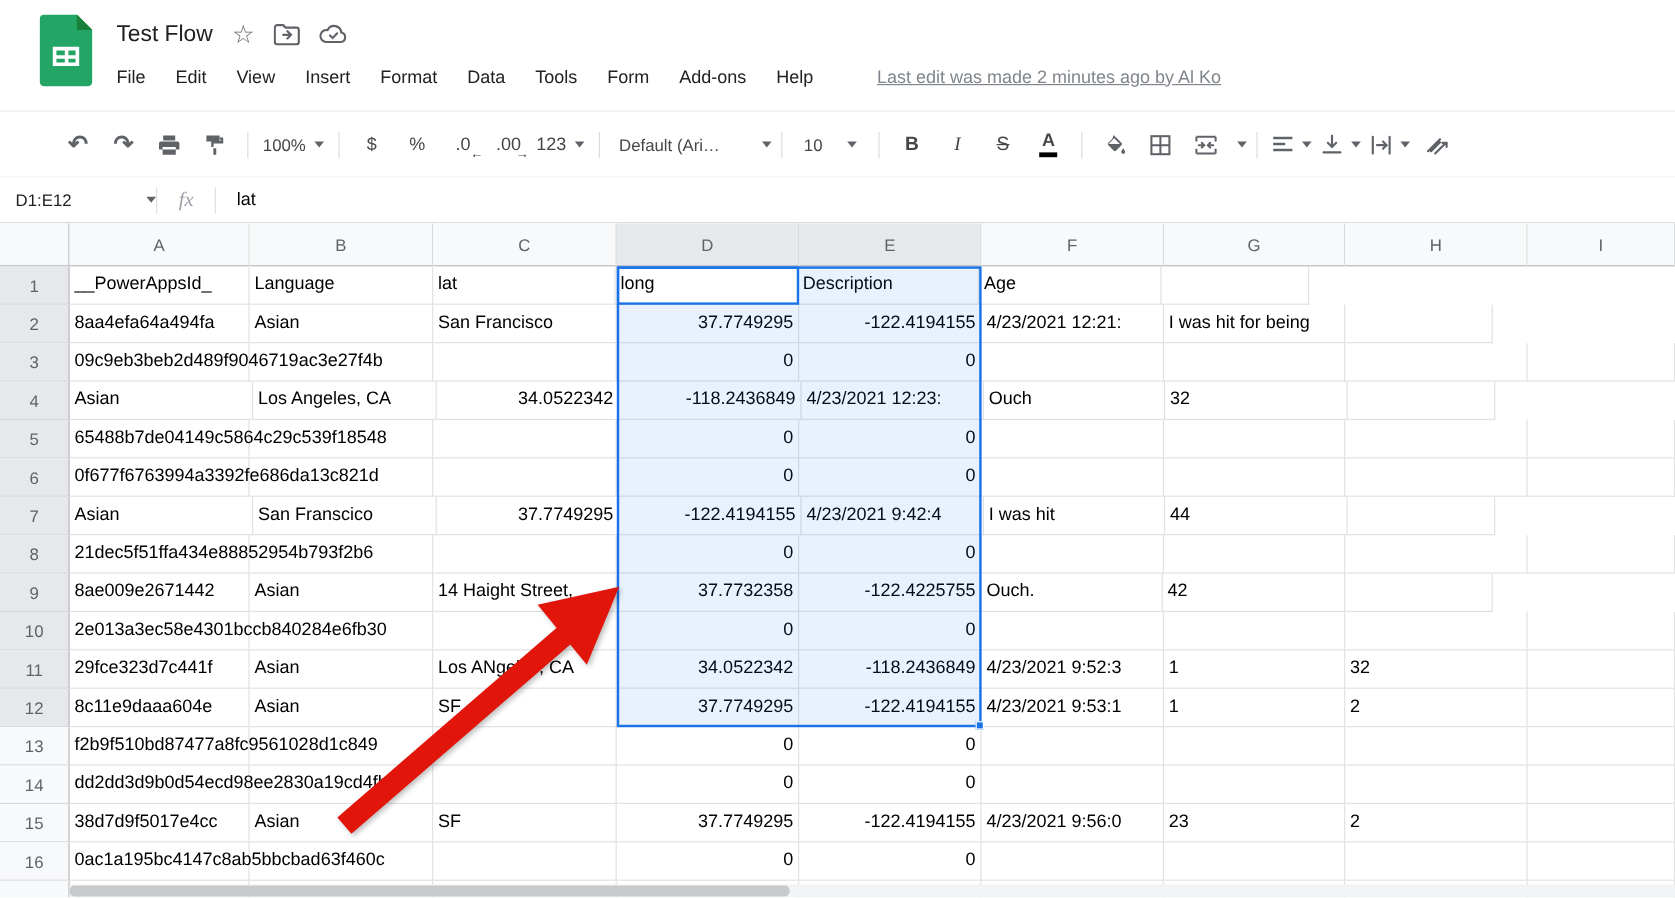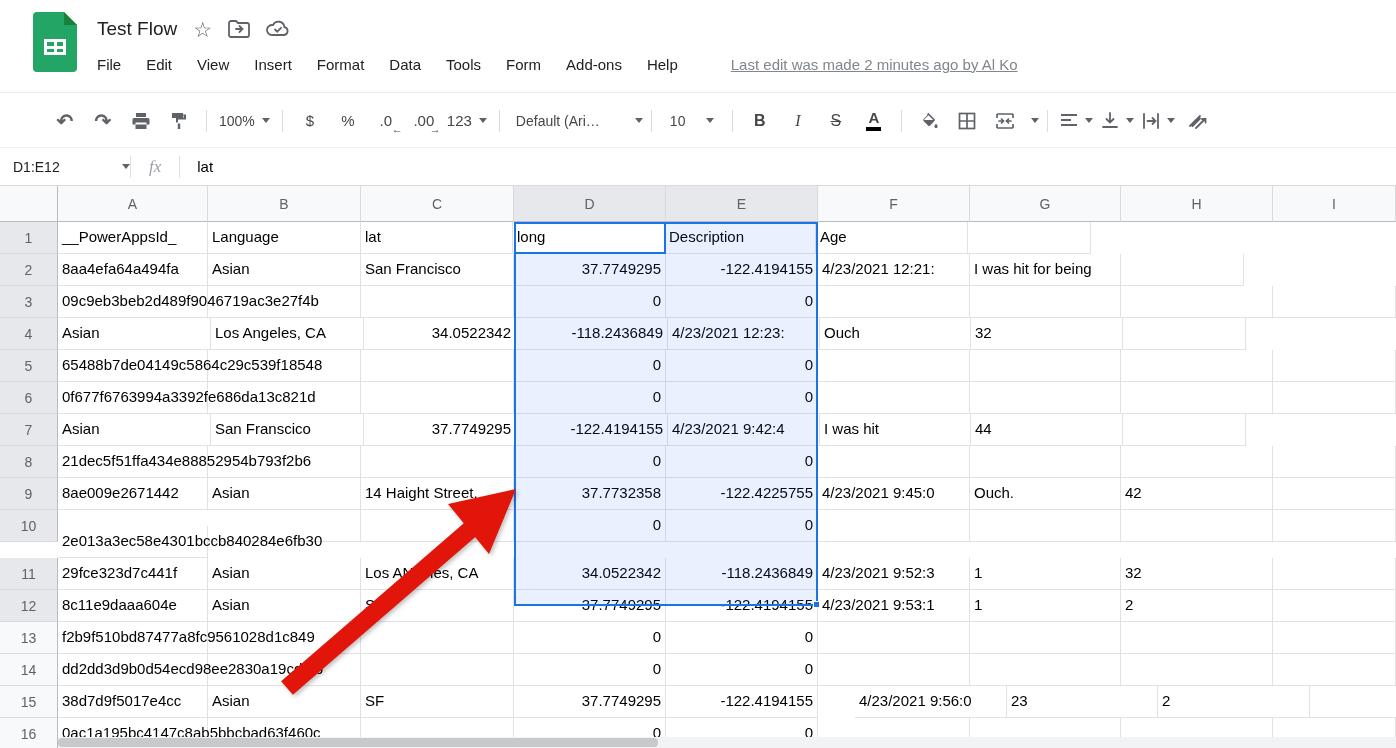--- a/index.html
+++ b/index.html
@@ -331,28 +331,27 @@
         <div class="cell" style="width: 152px;"></div>
         <div class="cell" style="width: 123px;"></div>
       </div>
       <div class="g-row">
         <div class="rowh sel">9</div>
         <div class="cell" style="width: 150px;"><span>8ae009e2671442</span></div>
         <div class="cell" style="width: 153px;"><span>Asian</span></div>
         <div class="cell" style="width: 153px;"><span>14 Haight Street,</span></div>
         <div class="cell num" style="width: 152px;"><span>37.7732358</span></div>
         <div class="cell num" style="width: 152px;"><span>-122.4225755</span></div>
-        <div class="cell" style="width: 152px;"><span>4/23/2021 9:45:0</span></div>
         <div class="cell" style="width: 151px;"><span>Ouch.</span></div>
         <div class="cell" style="width: 152px;"><span>42</span></div>
         <div class="cell" style="width: 123px;"></div>
       </div>
       <div class="g-row">
         <div class="rowh sel">10</div>
-        <div class="cell ovfc" style="width: 150px; margin-top: 16px;"><span class="ovf">2e013a3ec58e4301bccb840284e6fb30</span></div>
+        <div class="cell ovfc" style="width: 150px;"><span class="ovf">2e013a3ec58e4301bccb840284e6fb30</span></div>
         <div class="cell" style="width: 153px;"></div>
         <div class="cell" style="width: 153px;"></div>
         <div class="cell num" style="width: 152px;"><span>0</span></div>
         <div class="cell num" style="width: 152px;"><span>0</span></div>
         <div class="cell" style="width: 152px;"></div>
         <div class="cell" style="width: 151px;"></div>
         <div class="cell" style="width: 152px;"></div>
         <div class="cell" style="width: 123px;"></div>
       </div>
       <div class="g-row">
@@ -403,21 +402,21 @@
         <div class="cell" style="width: 152px;"></div>
         <div class="cell" style="width: 123px;"></div>
       </div>
       <div class="g-row">
         <div class="rowh">15</div>
         <div class="cell" style="width: 150px;"><span>38d7d9f5017e4cc</span></div>
         <div class="cell" style="width: 153px;"><span>Asian</span></div>
         <div class="cell" style="width: 153px;"><span>SF</span></div>
         <div class="cell num" style="width: 152px;"><span>37.7749295</span></div>
         <div class="cell num" style="width: 152px;"><span>-122.4194155</span></div>
-        <div class="cell" style="width: 152px; margin-left: 37px;"><span>4/23/2021 9:56:0</span></div>
+        <div class="cell" style="width: 152px;"><span>4/23/2021 9:56:0</span></div>
         <div class="cell" style="width: 151px;"><span>23</span></div>
         <div class="cell" style="width: 152px;"><span>2</span></div>
         <div class="cell" style="width: 123px;"></div>
       </div>
       <div class="g-row">
         <div class="rowh">16</div>
         <div class="cell ovfc" style="width: 150px;"><span class="ovf">0ac1a195bc4147c8ab5bbcbad63f460c</span></div>
         <div class="cell" style="width: 153px;"></div>
         <div class="cell" style="width: 153px;"></div>
         <div class="cell num" style="width: 152px;"><span>0</span></div>

